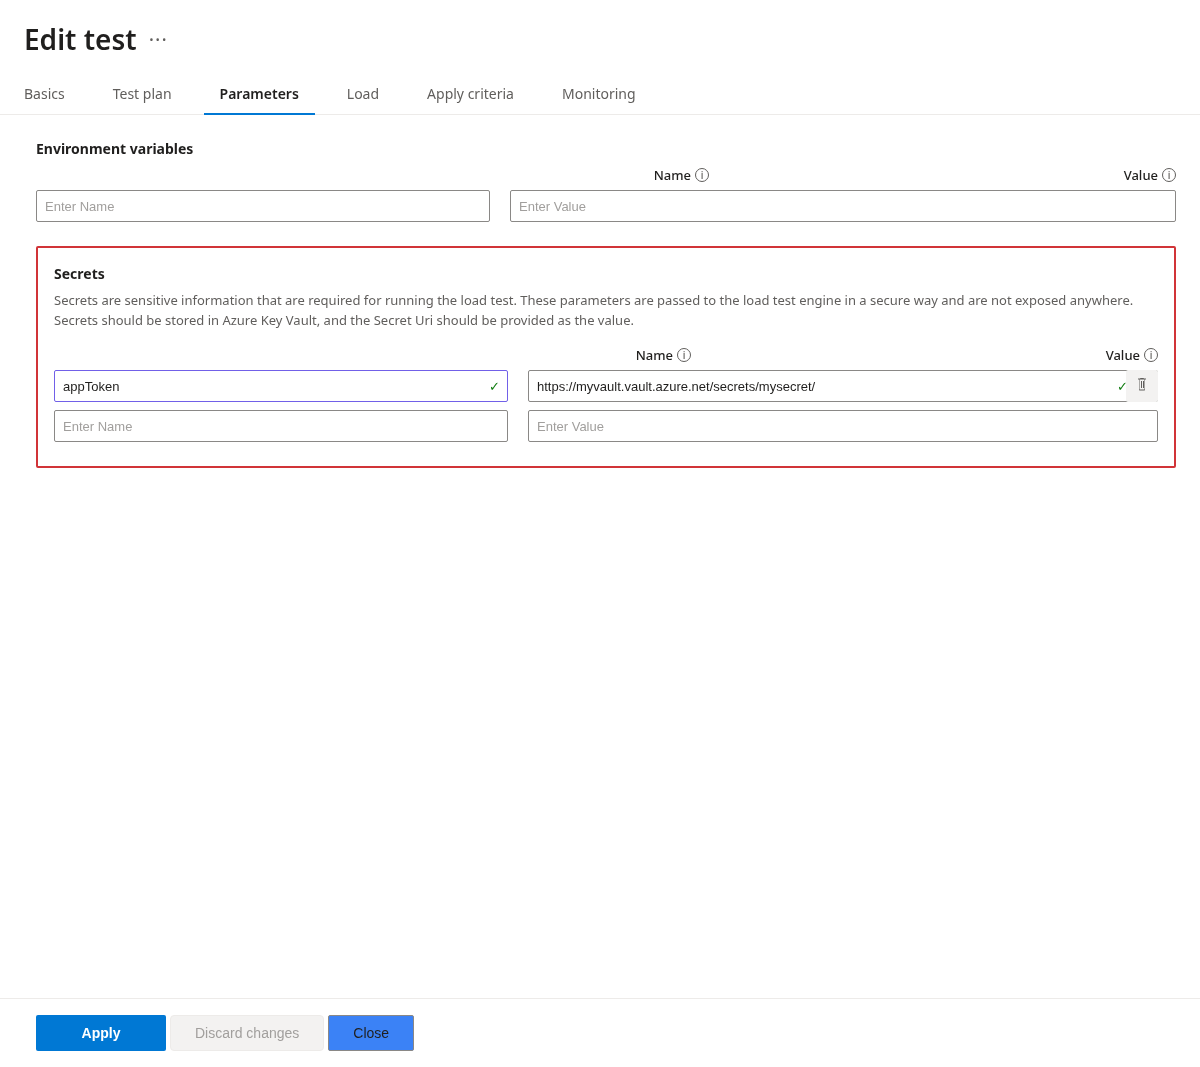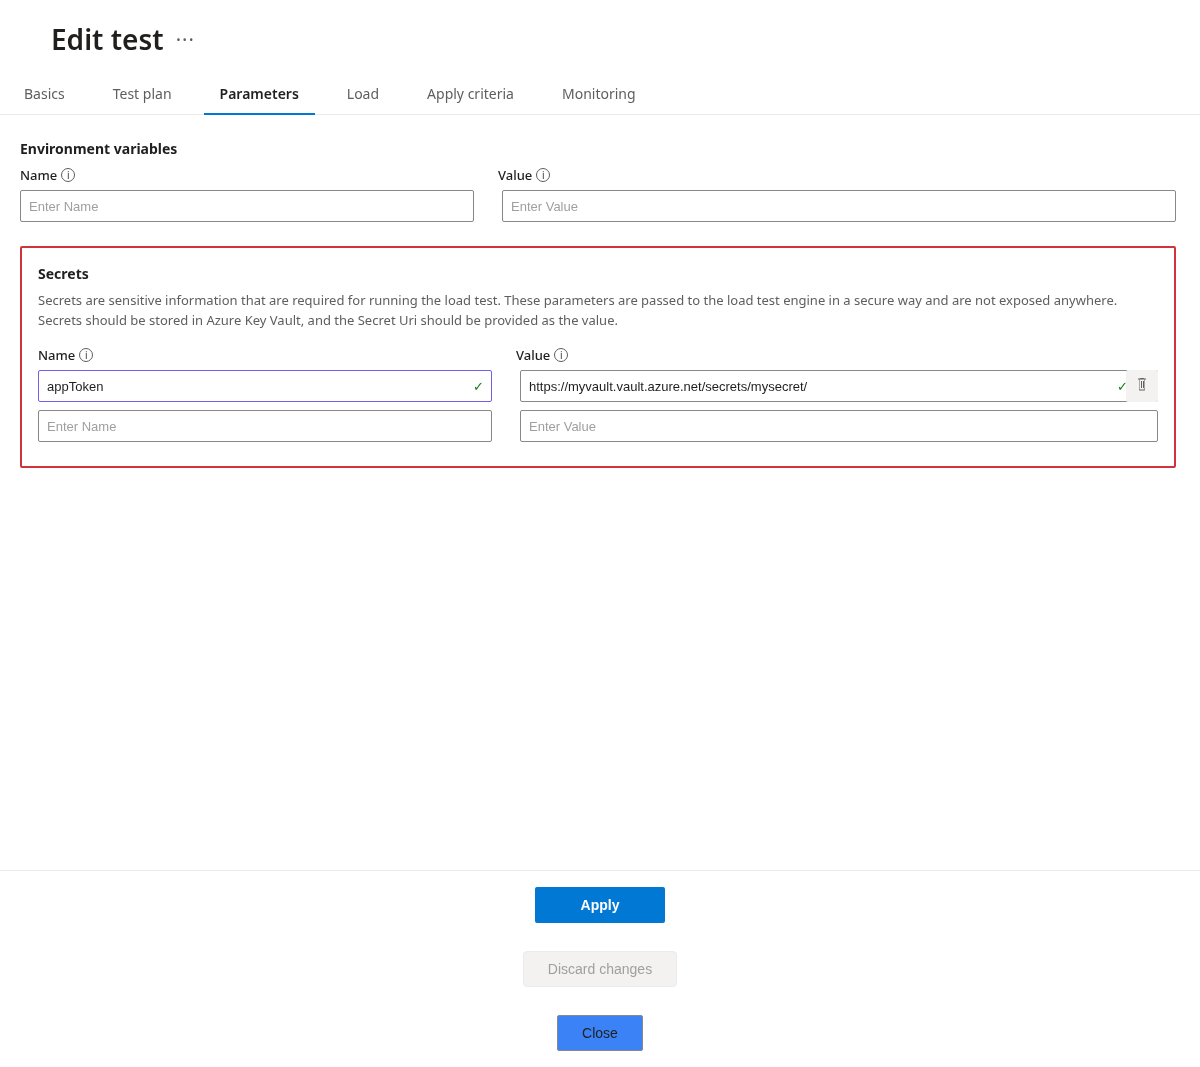--- a/index.html
+++ b/index.html
@@ -18,21 +18,20 @@
       height: 1067px;
       position: relative;
     }
 
     
     .header {
       padding: 20px 24px 16px 24px;
       display: flex;
       align-items: center;
       gap: 12px;
-      margin-left: 27px;
     }
 
     .page-title {
       font-size: 28px;
       font-weight: 600;
       color: #201f1e;
     }
 
     .more-options {
       font-size: 20px;
@@ -65,21 +64,21 @@
 
     .tab.active {
       color: #201f1e;
       font-weight: 600;
       border-bottom: 2px solid #0078d4;
     }
 
     
     .main-content {
       flex: 1;
-      padding: 24px 24px 0 20px;
+      padding: 24px 24px 0 36px;
       overflow-y: auto;
     }
 
     
     .section {
       margin-bottom: 24px;
     }
 
     .section-title {
       font-size: 14px;
@@ -91,22 +90,23 @@
     .section-description {
       font-size: 13px;
       color: #605e5c;
       margin-bottom: 16px;
       line-height: 1.5;
     }
 
     
     .field-header-row {
       display: flex;
-      gap: 24px;
+      gap: 16px;
       margin-bottom: 6px;
+      justify-content: flex-end;
     }
 
     .field-label {
       display: flex;
       align-items: center;
       gap: 4px;
       font-size: 13px;
       font-weight: 500;
       color: #201f1e;
     }
@@ -124,21 +124,21 @@
       align-items: center;
       justify-content: center;
       font-size: 10px;
       color: #605e5c;
       cursor: pointer;
       flex-shrink: 0;
     }
 
     .field-row {
       display: flex;
-      gap: 28px;
+      gap: 20px;
       margin-bottom: 8px;
     }
 
     .input-wrapper {
       position: relative;
       display: flex;
       align-items: center;
     }
 
     .input-name {
@@ -197,26 +197,25 @@
       padding: 16px;
     }
 
     
     .footer {
       position: absolute;
       bottom: 0;
       left: 0;
       right: 0;
       border-top: 1px solid #edebe9;
-      padding: 16px 24px;
-      display: flex;
-      gap: 28px;
+      padding: 16px 36px;
+      display: flex;
+      gap: 4px;
       align-items: center;
       background: #ffffff;
-      flex-direction: column;
     }
 
     .btn-apply {
       height: 36px;
       padding: 0 32px;
       background: #0078d4;
       color: #ffffff;
       border: none;
       border-radius: 2px;
       font-size: 14px;

